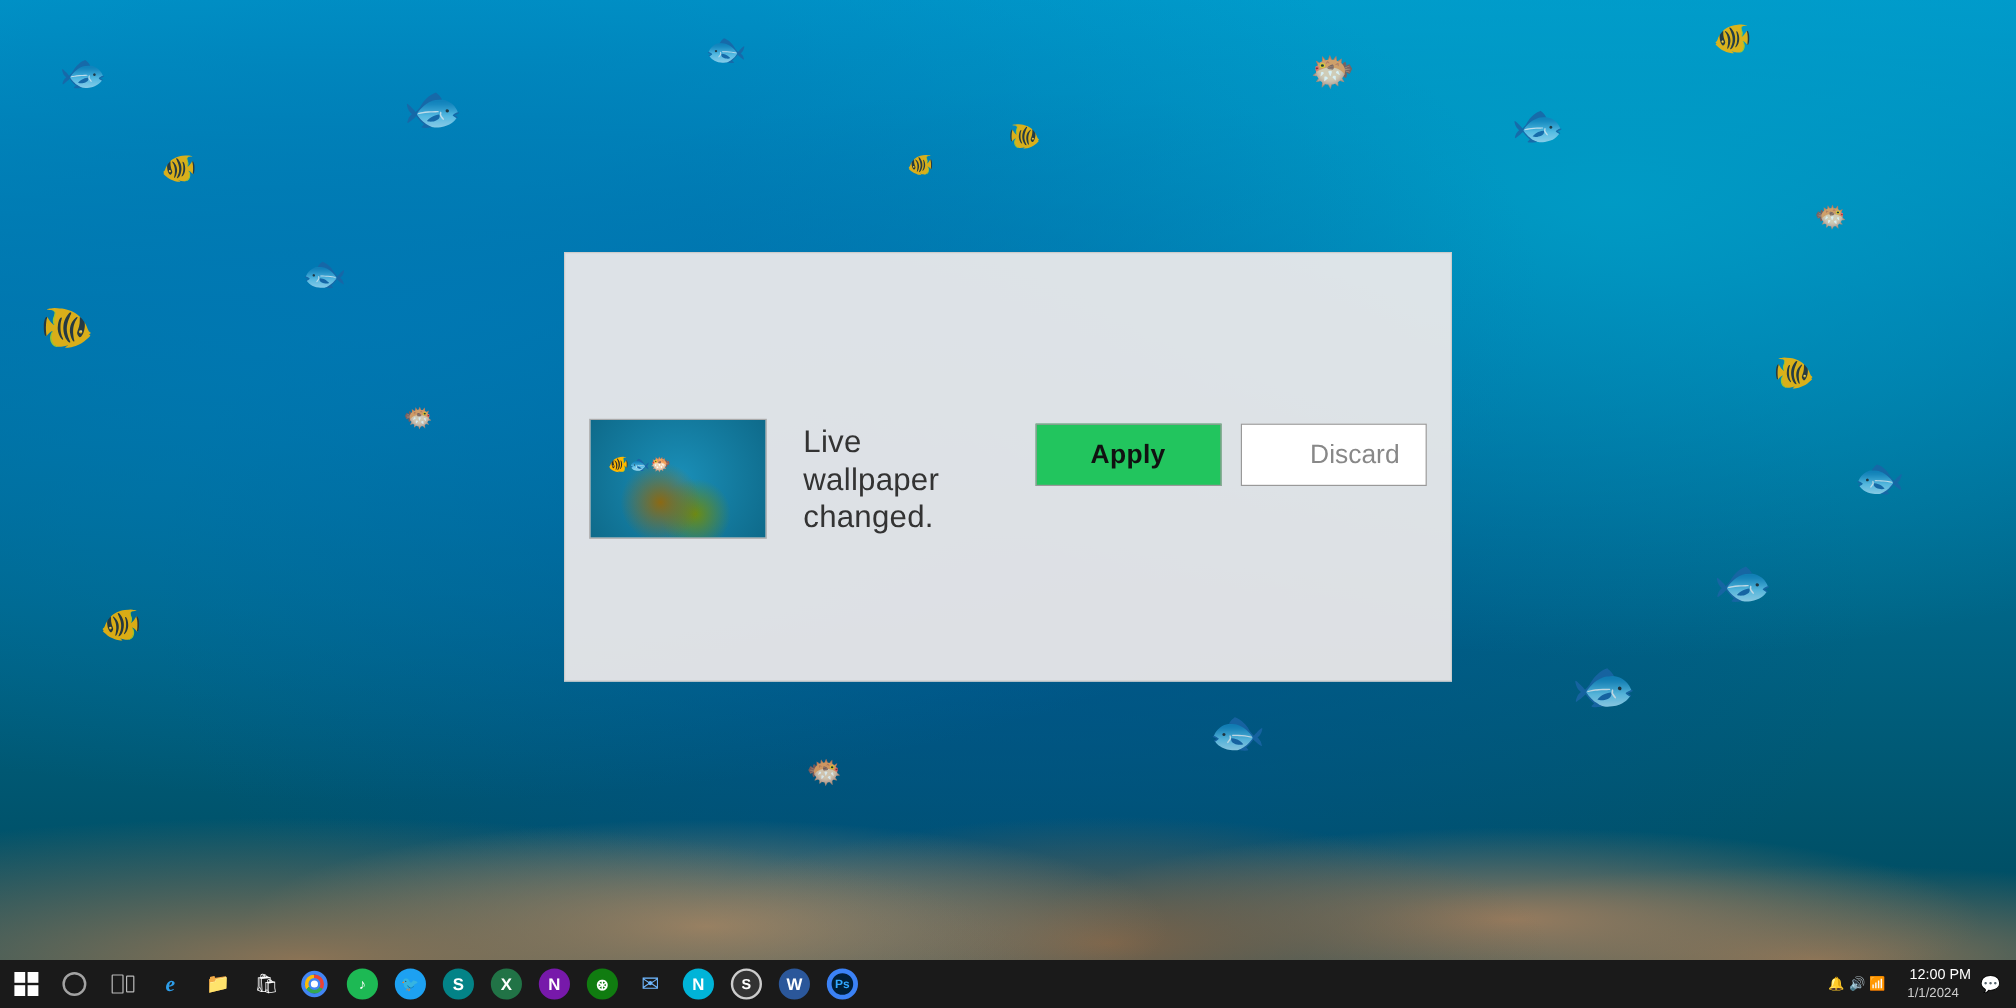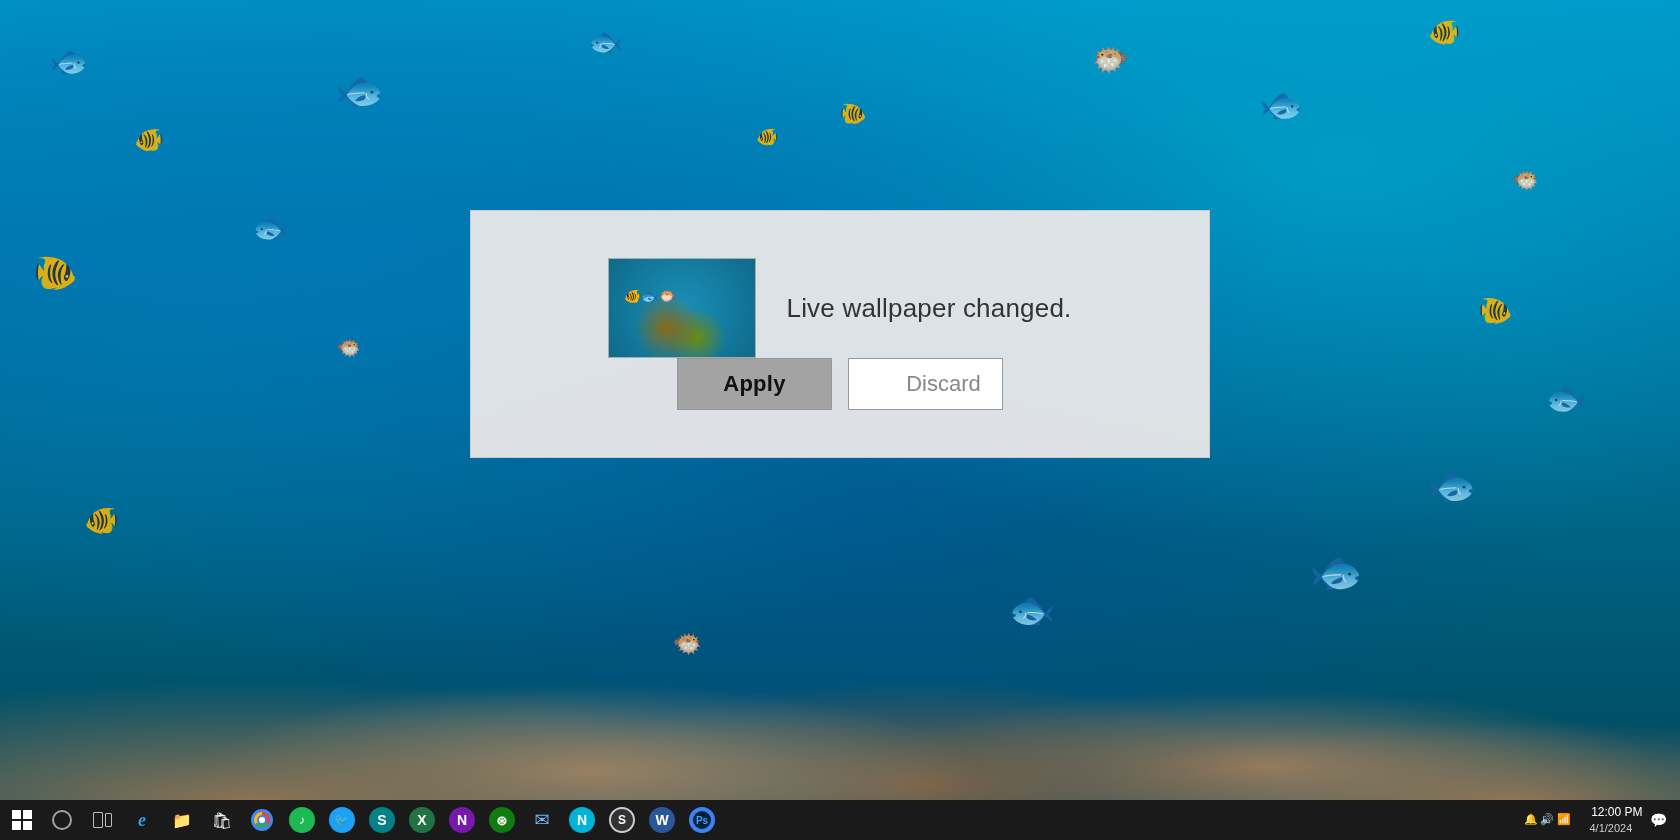--- a/index.html
+++ b/index.html
@@ -53,26 +53,26 @@
         radial-gradient(ellipse at 90% 100%, #8B7355 0%, transparent 20%);
       z-index: 1;
     }
 
     
     .dialog-backdrop {
       position: absolute;
       top: 210px;
       left: 470px;
       width: 740px;
-      height: 248px;
+      height: 358px;
       background: rgba(240, 235, 235, 0.92);
       border: 1px solid #ccc;
       z-index: 10;
       display: flex;
-      flex-direction: column;
+      flex-direction: row;
       align-items: center;
       justify-content: center;
     }
 
     .dialog-content {
       display: flex;
       align-items: center;
       gap: 30px;
       padding: 20px 40px 0 40px;
     }
@@ -108,21 +108,21 @@
     .dialog-buttons {
       display: flex;
       gap: 16px;
       padding: 0 40px 20px 40px;
       justify-content: center;
     }
 
     .btn-apply {
       width: 155px;
       height: 52px;
-      background: #a3a3a3;
+      background: #22c55e;
       border: 1px solid #999;
       font-size: 22px;
       font-weight: 700;
       color: #111;
       cursor: pointer;
       letter-spacing: 0.3px;
     }
 
     .btn-discard {
       width: 155px;
@@ -374,17 +374,17 @@
   </div>
 
   <div class="taskbar-icon">
     <div class="color-circle" style="background:#001e36; border:4px solid #3b82f6; width:26px;height:26px; font-size:10px; color:#31a8ff;">Ps</div>
   </div>
 
   <div class="taskbar-right">
     <span>🔔 🔊 📶</span>
     <div style="text-align:center; line-height:1.3;">
       <div style="font-size:12px;margin-left:12px;">12:00 PM</div>
-      <div style="font-size:11px; color:#ccc;">4/1/2024</div>
+      <div style="font-size:11px; color:#ccc;">1/1/2024</div>
     </div>
     <span style="font-size:14px;">💬</span>
   </div>
 </div>
 
 </body></html>

